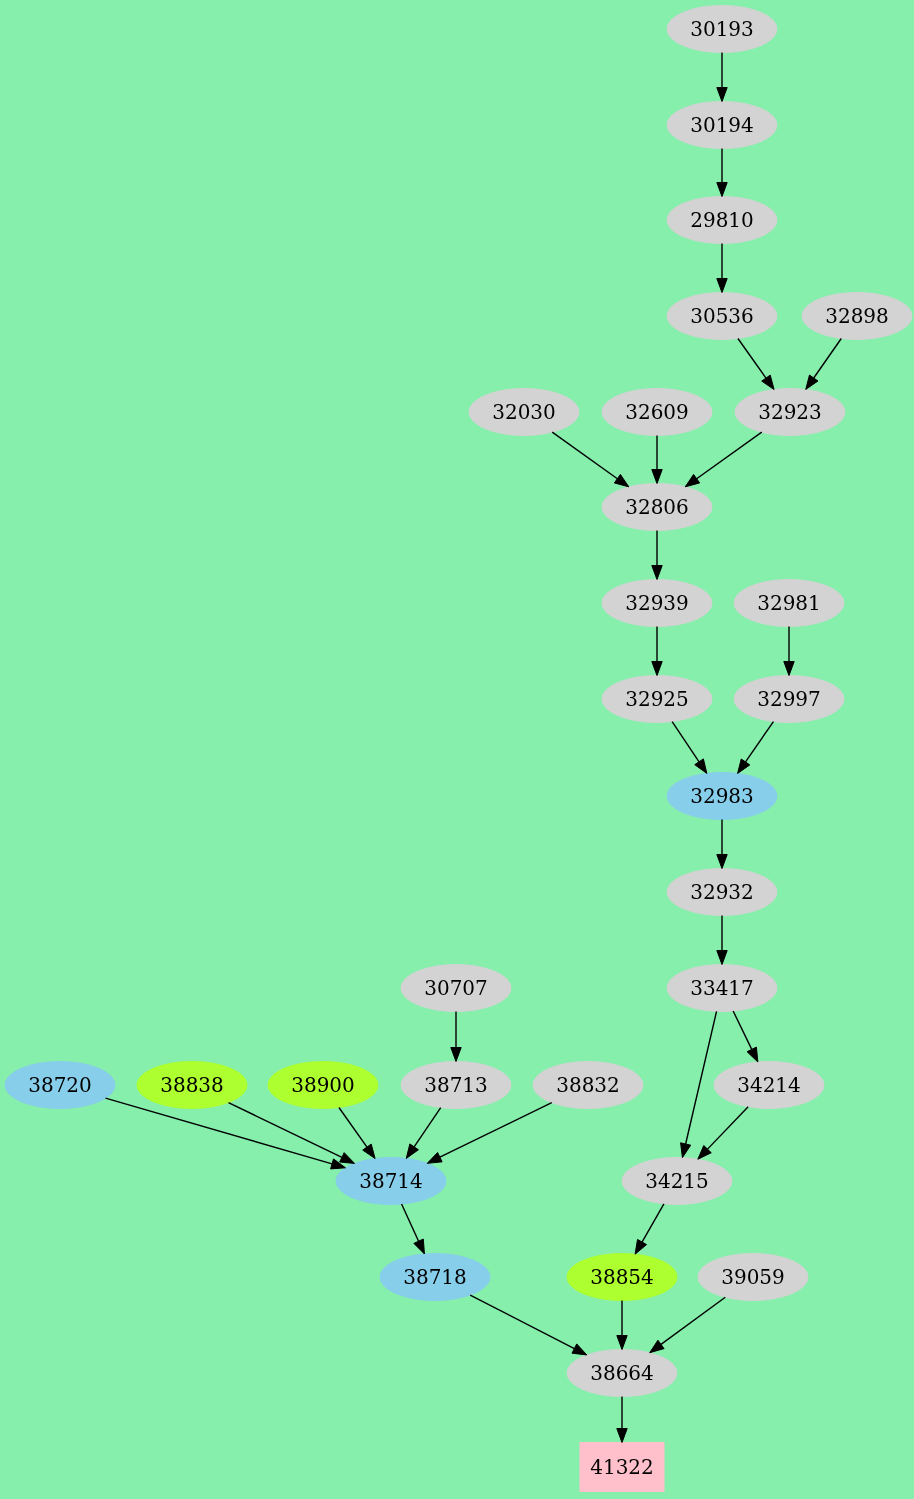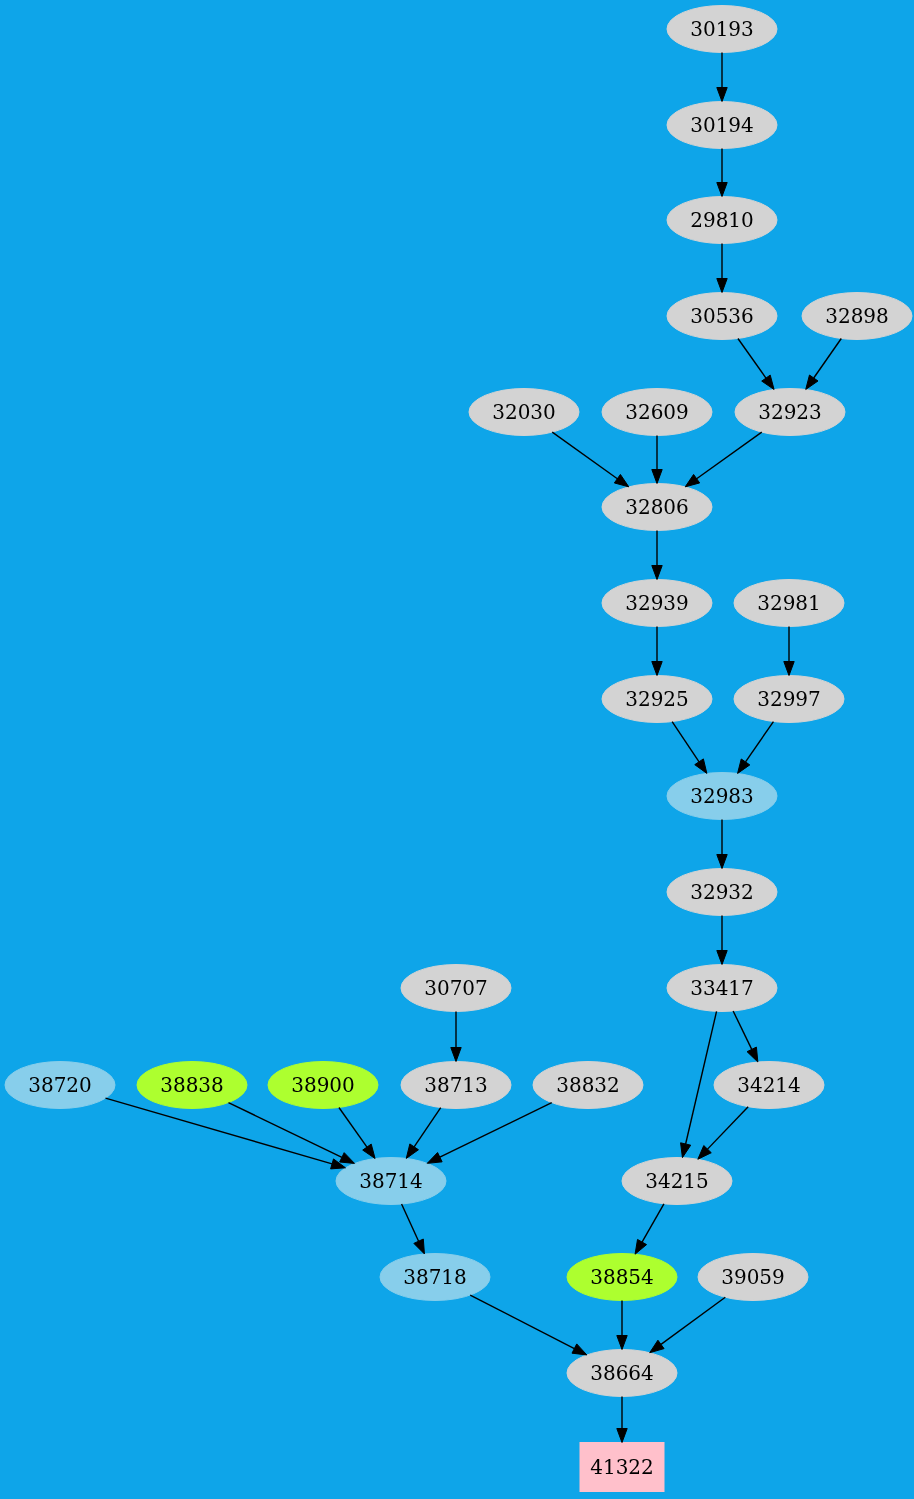--- a/index.html
+++ b/index.html
@@ -4,21 +4,21 @@
 <style>
   html, body {
     margin: 0;
     padding: 0;
     background: #ffffff;
   }
   .canvas-wrap {
     width: 914px;
     height: 1499px;
     position: relative;
-    background: #0ea5e9;
+    background: #86efac;
     overflow: hidden;
   }
   svg { display: block; }
   .node text {
     font-family: "DejaVu Serif", "Liberation Serif", serif;
     font-size: 20px;
     fill: #000000;
     text-anchor: middle;
   }
   .edge line {

